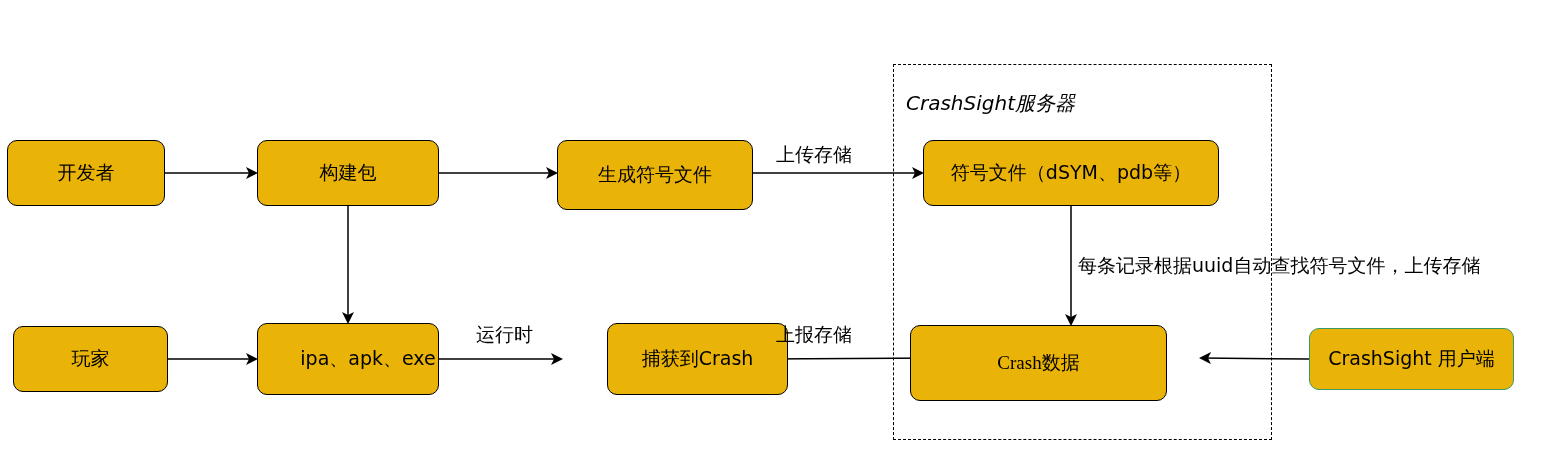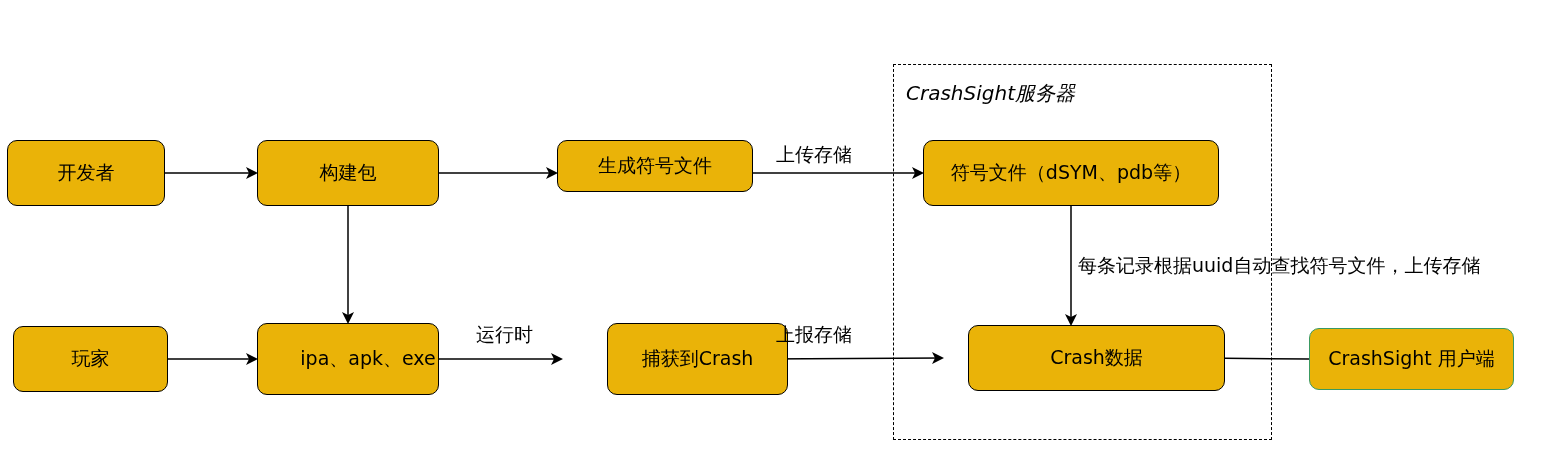--- a/index.html
+++ b/index.html
@@ -11,21 +11,21 @@
           justify-content: center; font-size: 19px; white-space: nowrap; }
   .node.green { border-color: #3a9a62; }
   .label { position: absolute; font-size: 19px; white-space: nowrap; background: transparent; }
   .group { position: absolute; box-sizing: border-box; border: 1.5px dashed #000; }
   .group-title { position: absolute; font-style: italic; font-size: 20px; white-space: nowrap; }
 </style>
 </head>
 <body>
 
 <div class="group" style="left:893px; top:64px; width:379px; height:376px;"></div>
-<div class="group-title" style="left:906px; top:80px;">CrashSight服务器</div>
+<div class="group-title" style="left:906px; top:90px;">CrashSight服务器</div>
 
 <svg class="edges" width="1566" height="473">
   <defs>
     <marker id="arr" markerWidth="12" markerHeight="12" refX="10" refY="6" orient="auto" markerUnits="userSpaceOnUse">
       <path d="M0,0 L12,6 L0,12 L3,6 Z" fill="#000"></path>
     </marker>
   </defs>
   <line x1="165" y1="173" x2="256" y2="173" stroke="#000" stroke-width="1.5" marker-end="url(#arr)"></line>
   <line x1="439" y1="173" x2="556" y2="173" stroke="#000" stroke-width="1.5" marker-end="url(#arr)"></line>
   <line x1="753" y1="173" x2="922" y2="173" stroke="#000" stroke-width="1.5" marker-end="url(#arr)"></line>
@@ -36,37 +36,37 @@
   <line x1="743" y1="359" x2="942" y2="358" stroke="#000" stroke-width="1.5" marker-end="url(#arr)"></line>
   <line x1="1309" y1="359" x2="1201" y2="358" stroke="#000" stroke-width="1.5" marker-end="url(#arr)"></line>
 </svg>
 
 <div class="node" style="left:7px; top:140px; width:158px; height:66px;">
   <span>开发者</span>
 </div>
 <div class="node" style="left:257px; top:140px; width:182px; height:66px;">
   <span>构建包</span>
 </div>
-<div class="node" style="left:557px; top:140px; width:196px; height:52px;">
+<div class="node" style="left:557px; top:140px; width:196px; height:70px;">
   <span>生成符号文件</span>
 </div>
 <div class="node" style="left:923px; top:140px; width:296px; height:66px;">
   <span>符号文件（dSYM、pdb等）</span>
 </div>
 
 <div class="node" style="left:13px; top:326px; width:155px; height:66px;">
   <span>玩家</span>
 </div>
 <div class="node" style="left:257px; top:323px; width:182px; height:72px;padding-left:40px;">
   <span>ipa、apk、exe</span>
 </div>
 <div class="node" style="left:562px; top:323px; width:181px; height:72px;margin-left:45px;">
   <span>捕获到Crash</span>
 </div>
-<div class="node" style="left:968px; top:325px; width:257px; height:66px;">
+<div class="node" style="left:910px; top:325px; width:257px; height:76px;font-family:Liberation Serif, serif;">
   <span>Crash数据</span>
 </div>
 <div class="node green" style="left: 1309px; top: 328px; width: 205px; height: 62px; border-color: rgb(58, 154, 98);">
   <span>CrashSight 用户端</span>
 </div>
 
 <div class="label" style="left:776px; top:142px;">上传存储</div>
 <div class="label" style="left:476px; top:322px;">运行时</div>
 <div class="label" style="left:776px; top:322px;">上报存储</div>
 <div class="label" style="left:1078px; top:253px;">每条记录根据uuid自动查找符号文件，上传存储</div>

